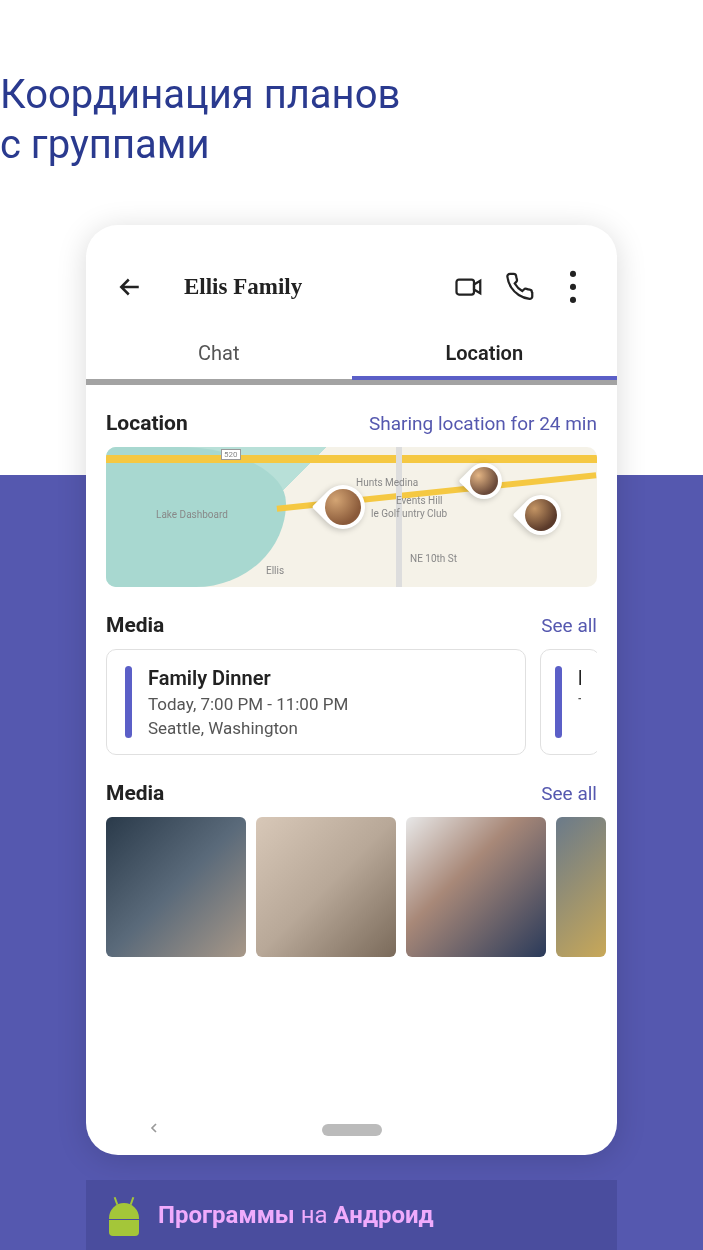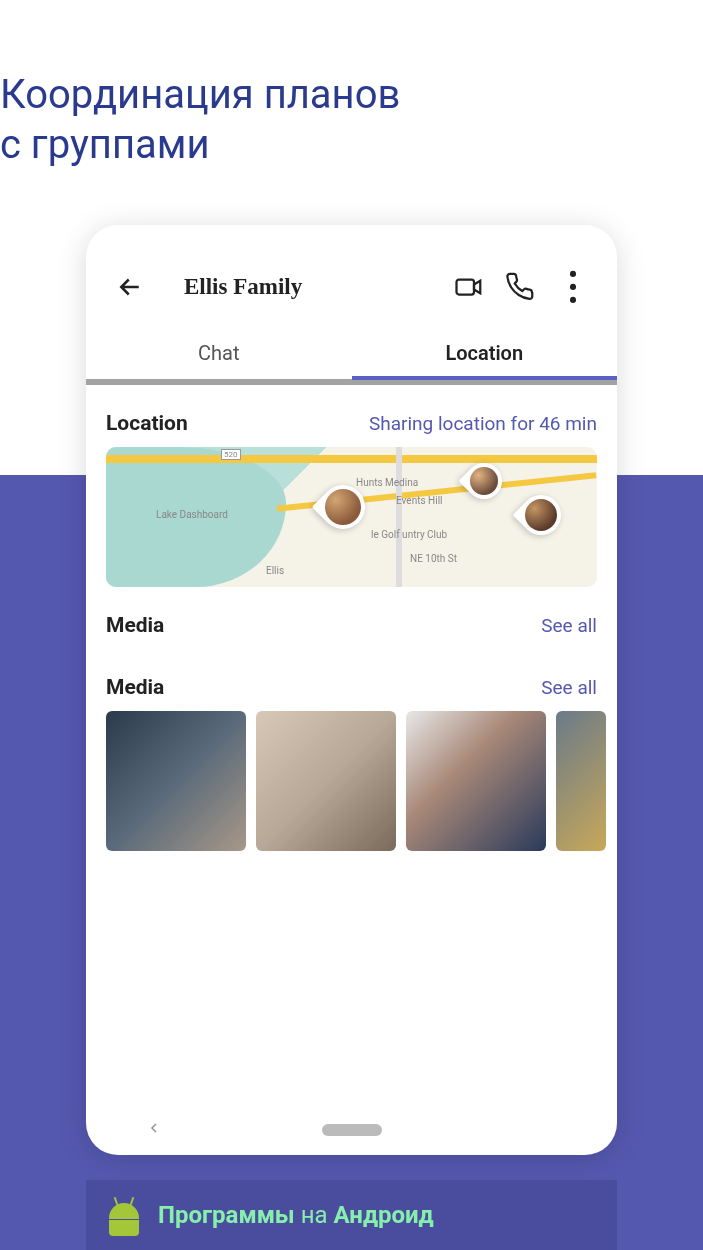--- a/index.html
+++ b/index.html
@@ -232,21 +232,21 @@
 .android-body {
   width: 30px;
   height: 16px;
   background: #a4c639;
   border-radius: 0 0 4px 4px;
   position: absolute;
   top: 25px;
   left: 3px;
 }
 .banner-text {
-  color: #86efac;
+  color: #f0abfc;
   font-size: 24px;
 }
 .banner-text b { font-weight: 700; }
 .av1 { background: radial-gradient(circle at 30% 30%, #d4a574 0%, #8a5a3a 70%); }
 .av2 { background: radial-gradient(circle at 30% 30%, #e4b584 0%, #6a4a3a 70%); }
 .av3 { background: radial-gradient(circle at 30% 30%, #c49564 0%, #5a3a2a 70%); }
 </style>
 </head>
 <body>
 
@@ -283,50 +283,67 @@
   </div>
 
   <div class="tabs">
     <div class="tab">Chat</div>
     <div class="tab active">Location</div>
   </div>
 
   <div class="section">
     <div class="section-header">
       <div class="section-title">Location</div>
-      <div class="section-link">Sharing location for 46 min</div>
+      <div class="section-link">Sharing location for 24 min</div>
     </div>
     <div class="map">
       <div class="lake"></div>
       <div class="road1"></div>
       <div class="road2"></div>
       <div class="road3"></div>
       <div class="label" style="top:62px;left:50px">Lake Dashboard</div>
       <div class="label" style="top:118px;left:160px">Ellis</div>
       <div class="label" style="top:30px;left:250px">Hunts Medina</div>
       <div class="label" style="top:48px;left:290px">Events Hill</div>
-      <div class="label" style="top:82px;left:265px">le Golf untry Club</div>
+      <div class="label" style="top:61px;left:265px">le Golf untry Club</div>
       <div class="label" style="top:106px;left:304px">NE 10th St</div>
       <div class="label" style="top:2px;left:115px;background:#fff;border:1px solid #999;padding:0 2px;font-size:8px">520</div>
       <div class="pin" style="top:38px;left:215px">
           <div class="av av1"></div>
         </div>
       <div class="pin" style="top:16px;left:360px;width:36px;height:36px">
           <div class="av av2" style="width:28px;height:28px"></div>
         </div>
       <div class="pin" style="top:48px;left:415px;width:40px;height:40px">
           <div class="av av3" style="width:32px;height:32px"></div>
         </div>
     </div>
   </div>
 
   <div class="section">
     <div class="section-header">
       <div class="section-title">Media</div>
       <div class="section-link">See all</div>
+    </div>
+    <div class="events-scroll">
+      <div class="event-card">
+        <div class="event-accent"></div>
+        <div class="event-body">
+          <div class="event-title">Family Dinner</div>
+          <div class="event-time">Today, 7:00 PM - 11:00 PM</div>
+          <div class="event-loc">Seattle, Washington</div>
+        </div>
+      </div>
+      <div class="event-card peek">
+        <div class="event-accent"></div>
+        <div class="event-body">
+          <div class="event-title">M</div>
+          <div class="event-time">To</div>
+        </div>
+      </div>
     </div>
   </div>
 
   <div class="section" style="padding-right:0">
     <div class="section-header" style="padding-right:20px">
       <div class="section-title">Media</div>
       <div class="section-link">See all</div>
     </div>
   </div>
   <div class="media-scroll">

